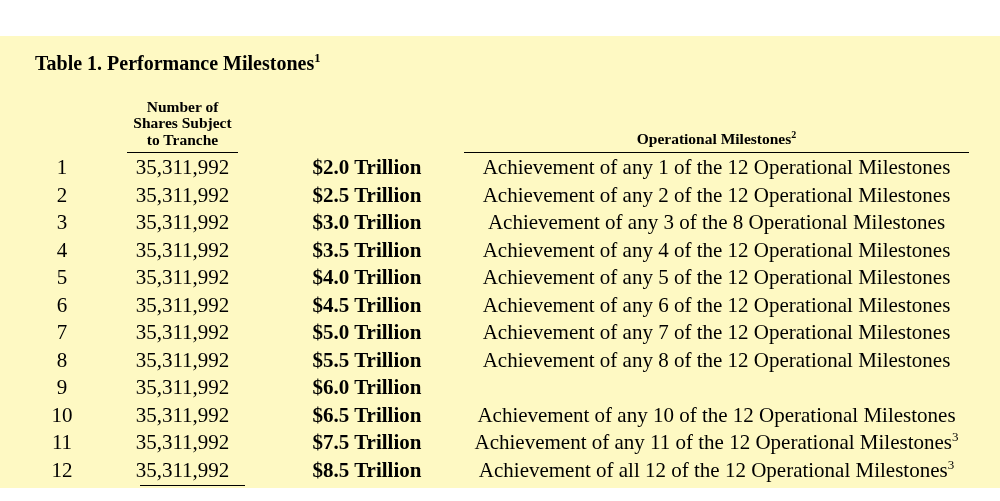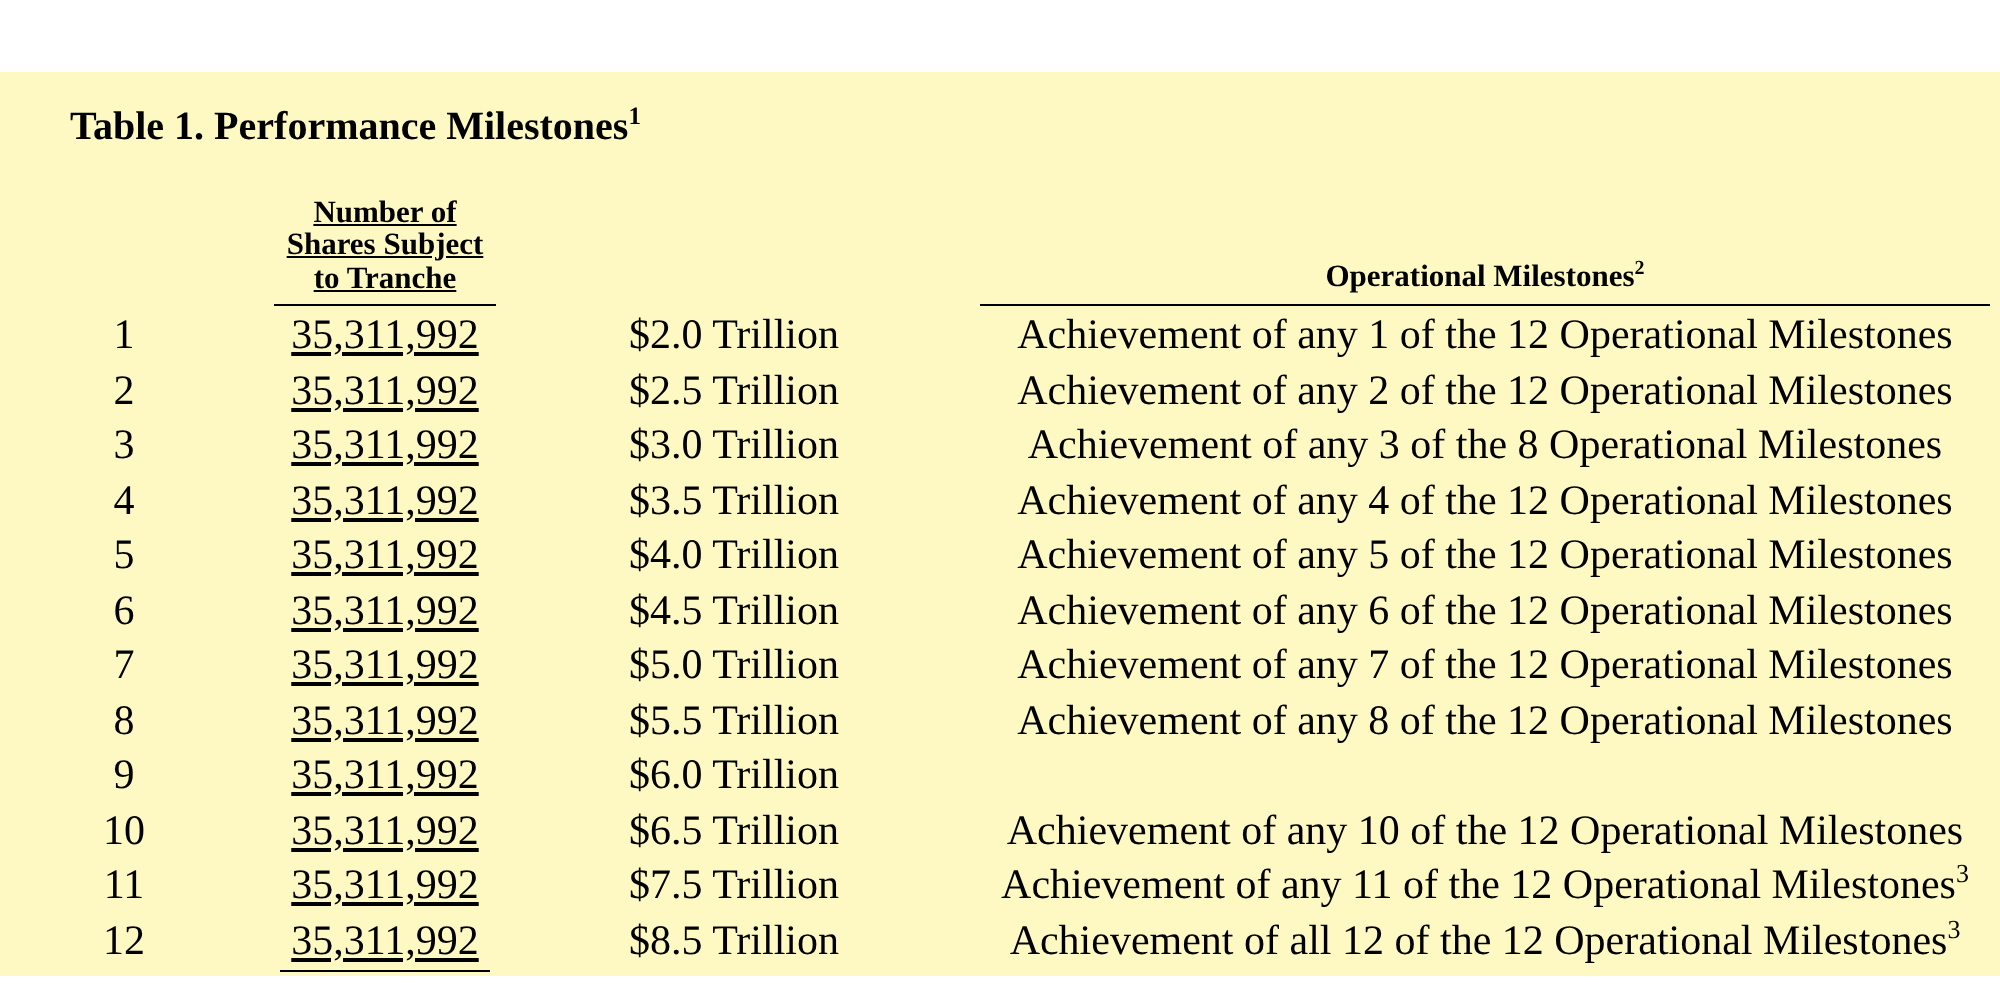--- a/index.html
+++ b/index.html
@@ -19,23 +19,23 @@
     top: 10px;
     font-weight: bold;
     font-size: 20px;
     line-height: 24px;
     white-space: nowrap;
   }
   .title sup { font-size: 12.5px; }
 
   
   .p1 { left: 32px;  width: 60px;  }
-  .p2 { left: 137px; width: 111px; text-decoration: underline; }
-  .p3 { left: 294px; width: 146px; }
-  .p4 { left: 490px; width: 505px; }
+  .p2 { left: 127px; width: 111px; }
+  .p3 { left: 294px; width: 146px; font-weight: bold; }
+  .p4 { left: 464px; width: 505px; }
 
   .header {
     position: absolute;
     left: 0;
     top: 57px;
     width: 1000px;
     height: 60px;
   }
   .hc {
     position: absolute;

